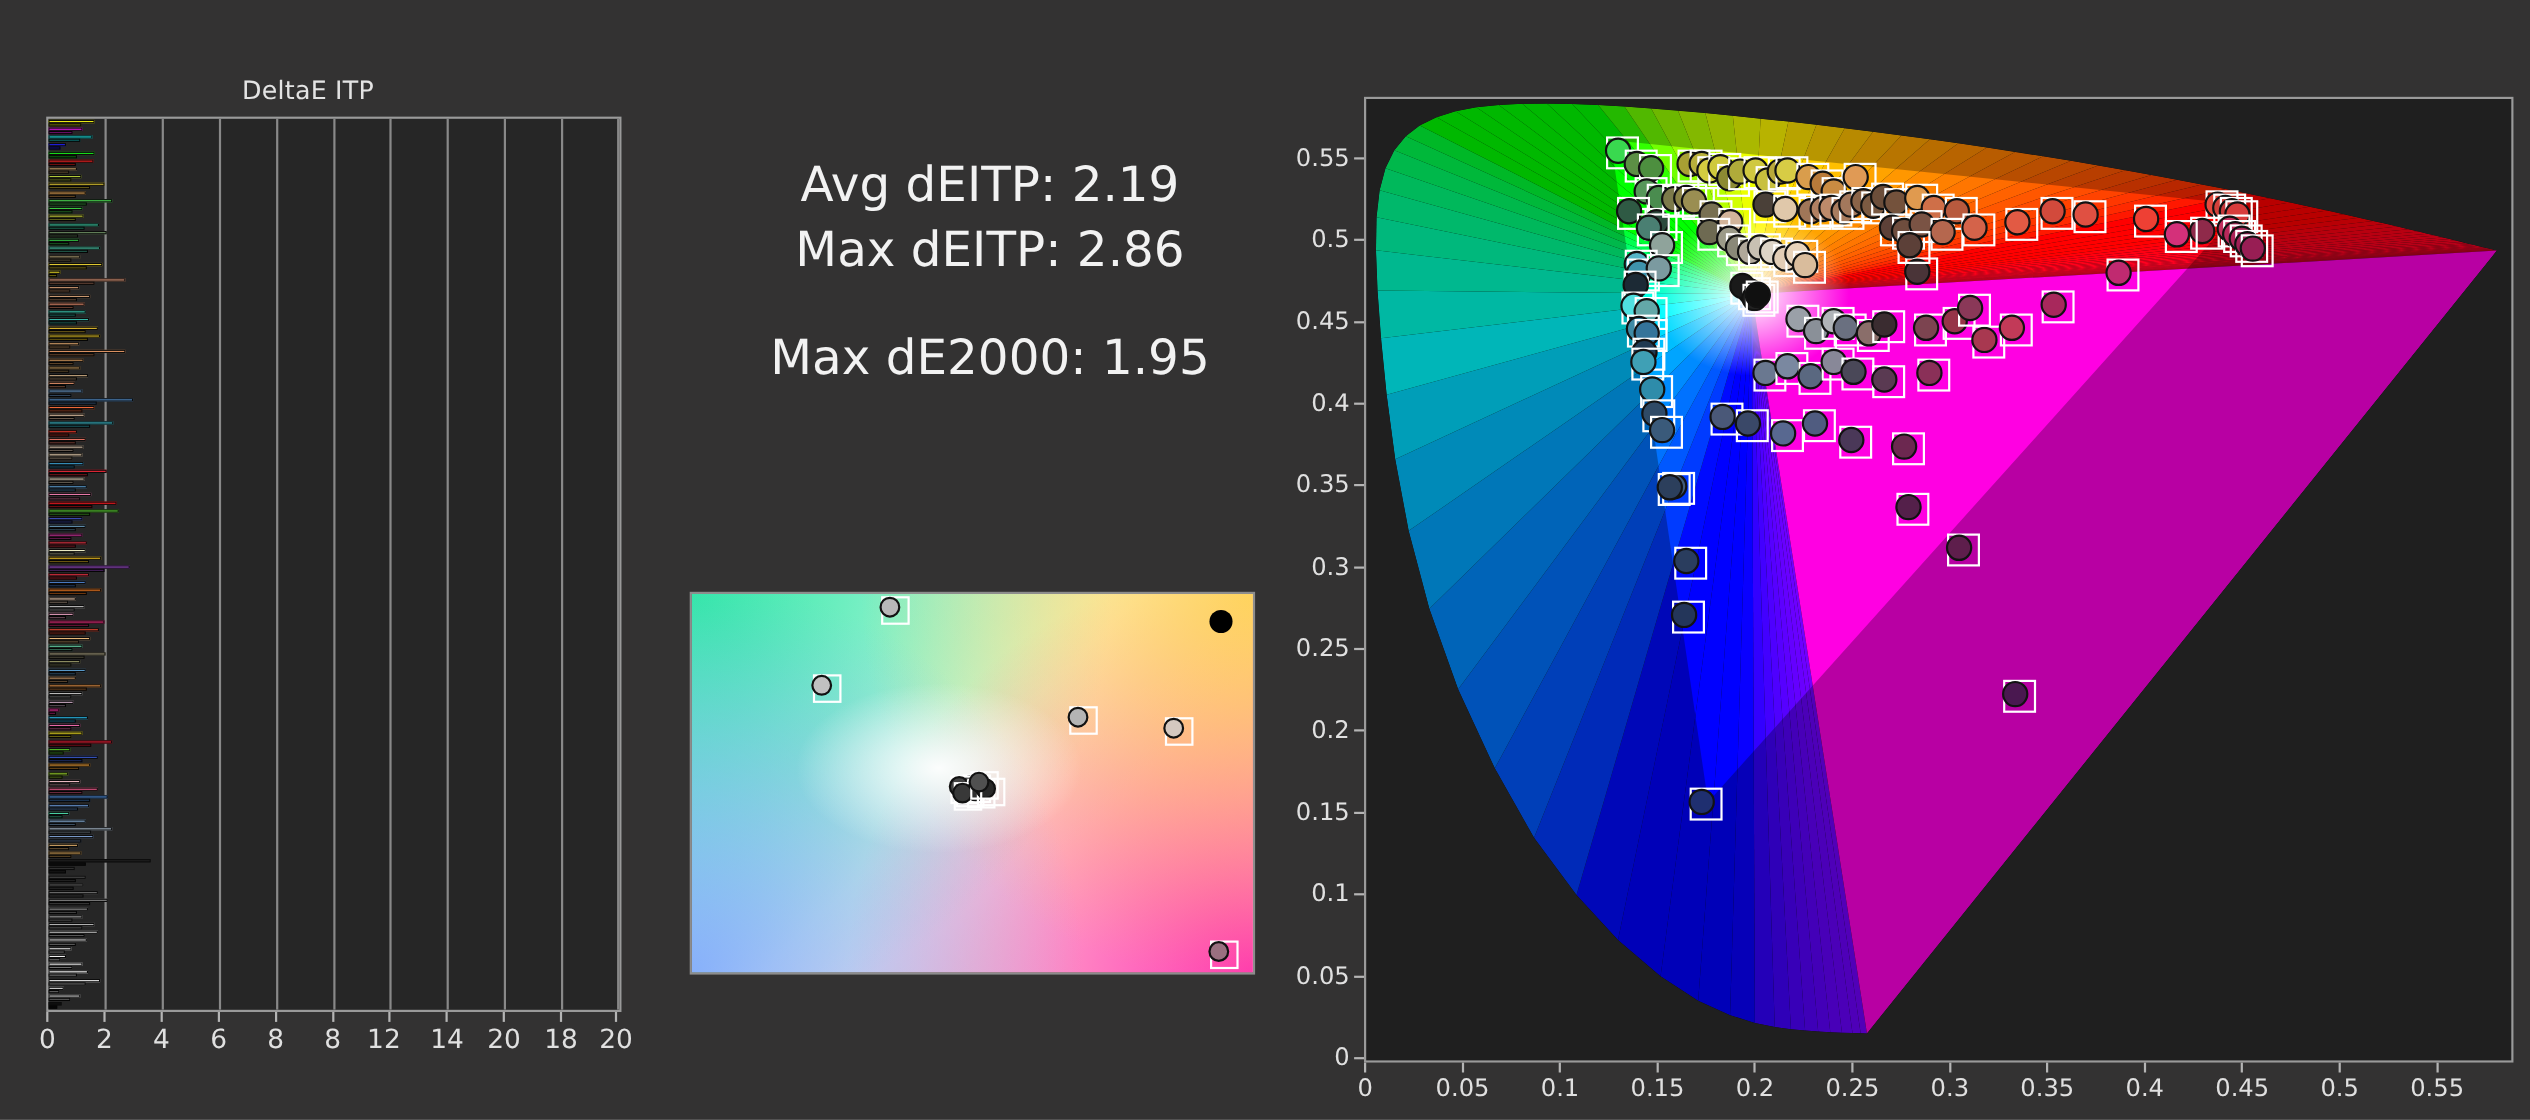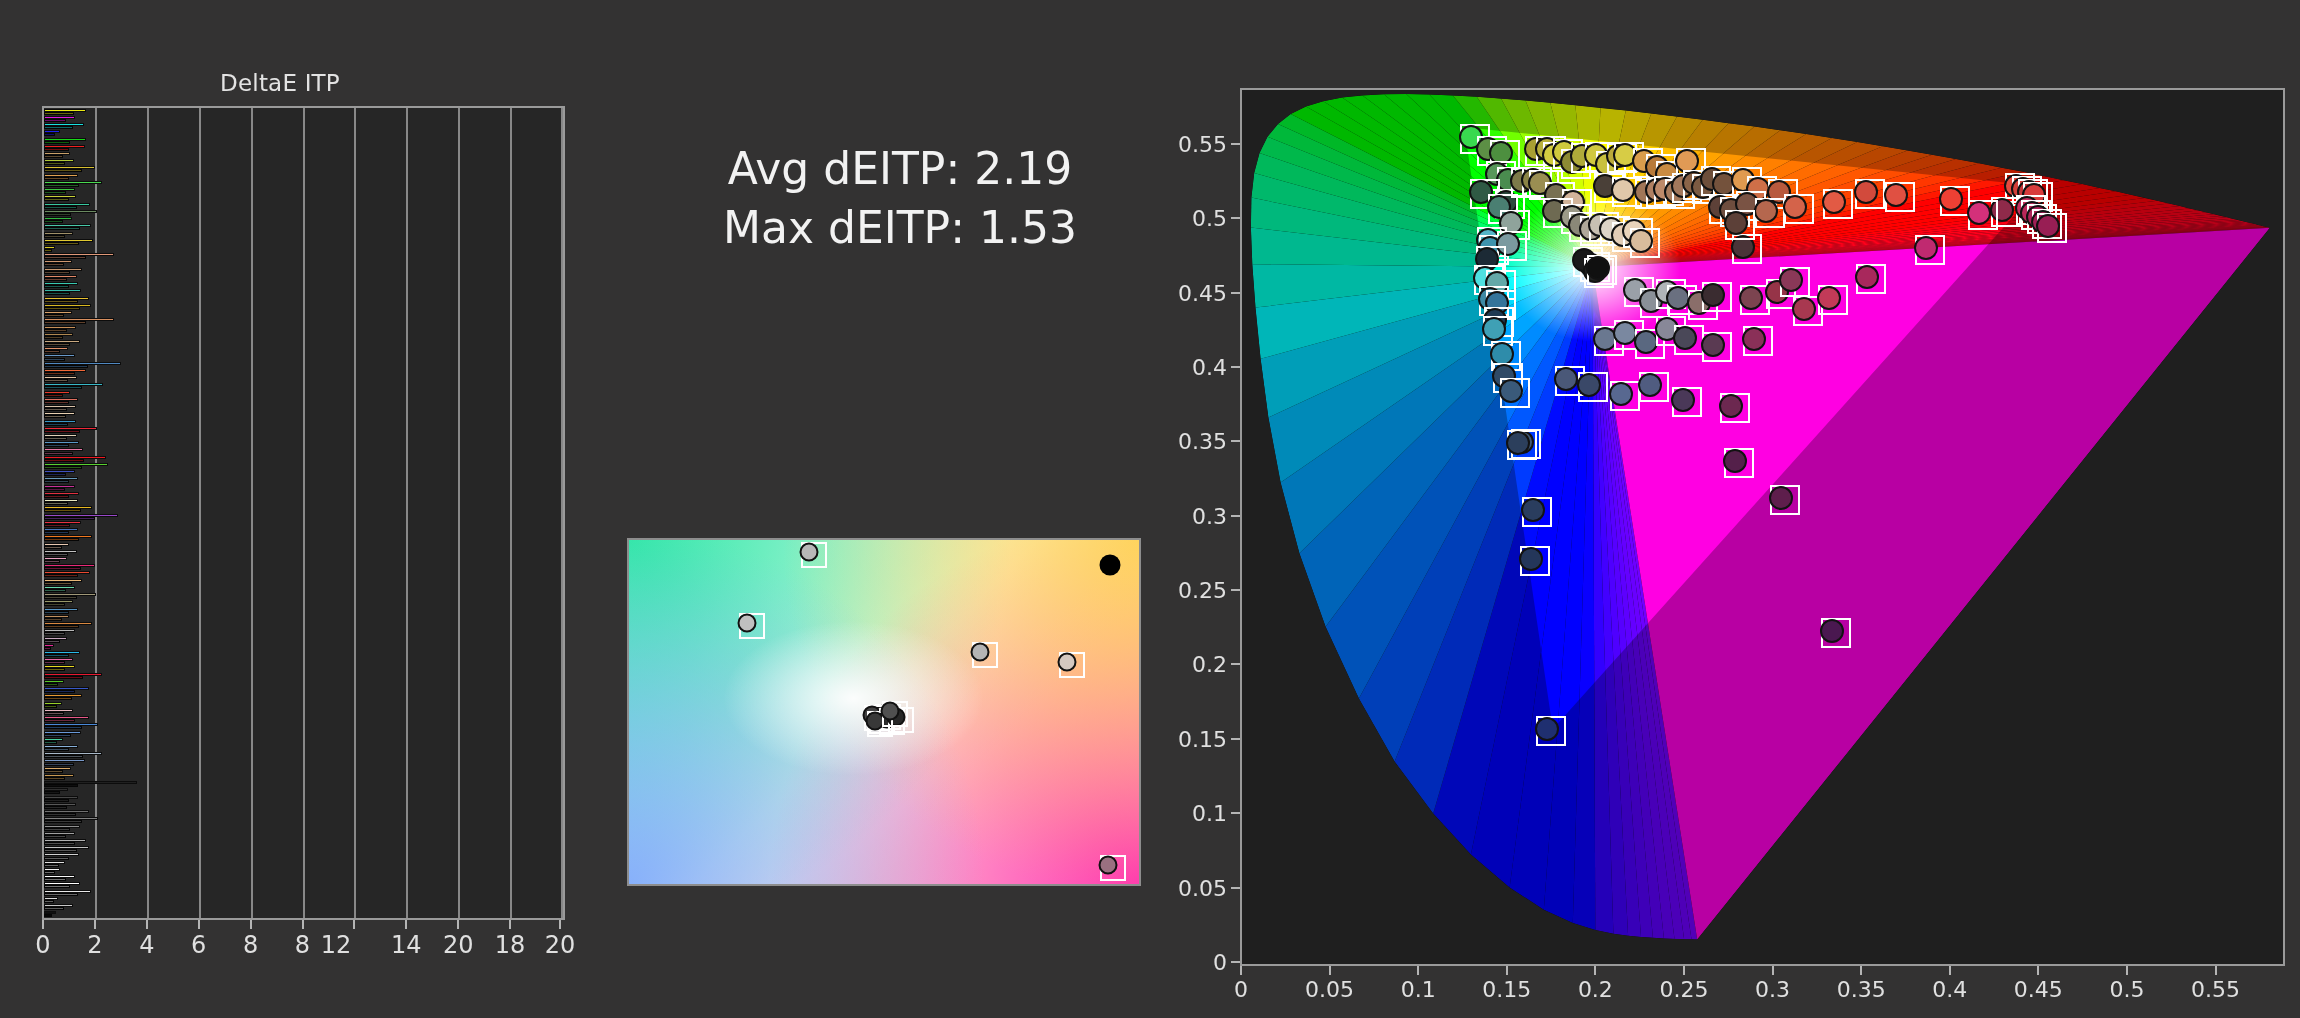--- a/index.html
+++ b/index.html
@@ -384,36 +384,37 @@
         <div class="xtlabel" style="left: 52.9px;">2</div>
         <div class="xtick" style="left: 103.8px;"></div>
         <div class="xtlabel" style="left: 104.8px;">4</div>
         <div class="xtick" style="left: 155.7px;"></div>
         <div class="xtlabel" style="left: 156.7px;">6</div>
         <div class="xtick" style="left: 207.6px;"></div>
         <div class="xtlabel" style="left: 208.6px;">8</div>
         <div class="xtick" style="left: 259.5px;"></div>
         <div class="xtlabel" style="left: 260.5px;">8</div>
         <div class="xtick" style="left: 311.4px;"></div>
-        <div class="xtlabel" style="left: 294px;">12</div>
+        <div class="xtlabel" style="left: 307px;">12</div>
         <div class="xtick" style="left: 363.3px;"></div>
         <div class="xtlabel" style="left: 364.3px;">14</div>
         <div class="xtick" style="left: 415.2px;"></div>
         <div class="xtlabel" style="left: 416.2px;">20</div>
         <div class="xtick" style="left: 467.1px;"></div>
         <div class="xtlabel" style="left: 468.1px;">18</div>
         <div class="xtick" style="left: 517px;"></div>
         <div class="xtlabel" style="left: 518px;">20</div>
       </div>
   </div>
 
   <div id="readout">
     <div class="readout-line">Avg dEITP: 2.19</div>
-    <div class="readout-line">Max dEITP: 1.53</div>
+    <div class="readout-line">Max dEITP: 2.86</div>
     <div class="readout-gap"></div>
+    <div class="readout-line">Max dE2000: 1.95</div>
   </div>
 
   <div id="ab-panel">
     <div id="ab-grad">
         <div class="ab-layer" style="background: linear-gradient(135deg, rgb(79, 240, 184) 0%, rgb(158, 240, 208) 22%, rgb(247, 244, 200) 48%, rgb(255, 211, 154) 70%, rgb(255, 159, 184) 100%);"></div>
         <div class="ab-layer" style="background: linear-gradient(45deg, rgb(111, 168, 255) 0%, rgb(201, 185, 255) 28%, rgb(255, 255, 255) 50%, rgb(255, 199, 224) 72%, rgb(255, 79, 168) 100%); mix-blend-mode: screen; opacity: 0.62;"></div>
         <div class="ab-layer" style="background: radial-gradient(circle at 0% 0%, rgb(52, 232, 168) 0%, rgba(52, 232, 168, 0) 62%);"></div>
         <div class="ab-layer" style="background: radial-gradient(circle at 100% 100%, rgb(255, 57, 176) 0%, rgba(255, 57, 176, 0) 60%);"></div>
         <div class="ab-layer" style="background: radial-gradient(circle at 100% 0%, rgb(255, 210, 74) 0%, rgba(255, 210, 74, 0) 58%); opacity: 0.85;"></div>
         <div class="ab-layer" style="background: radial-gradient(circle at 0% 100%, rgb(122, 164, 255) 0%, rgba(122, 164, 255, 0) 58%); opacity: 0.85;"></div>

